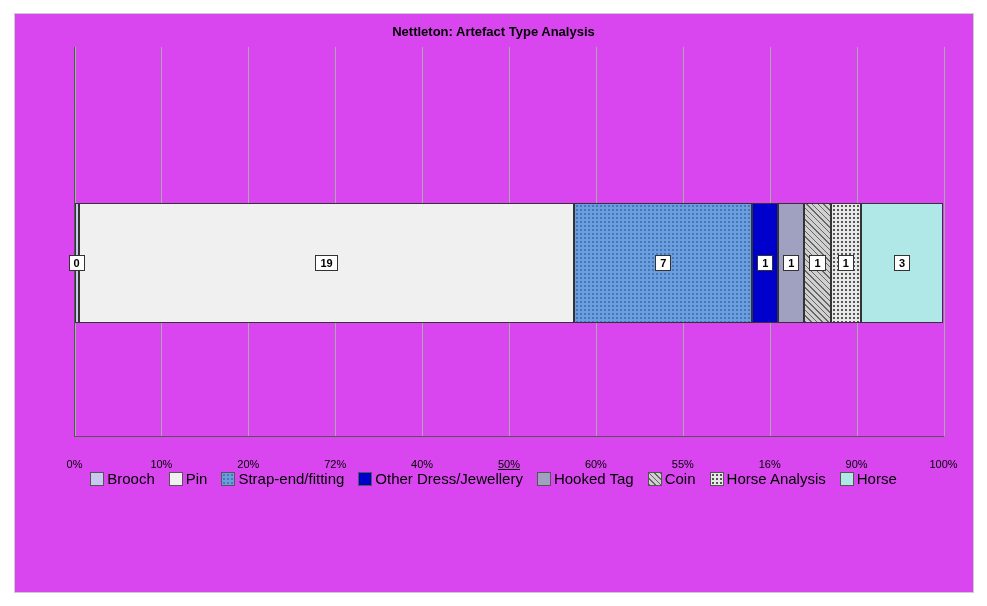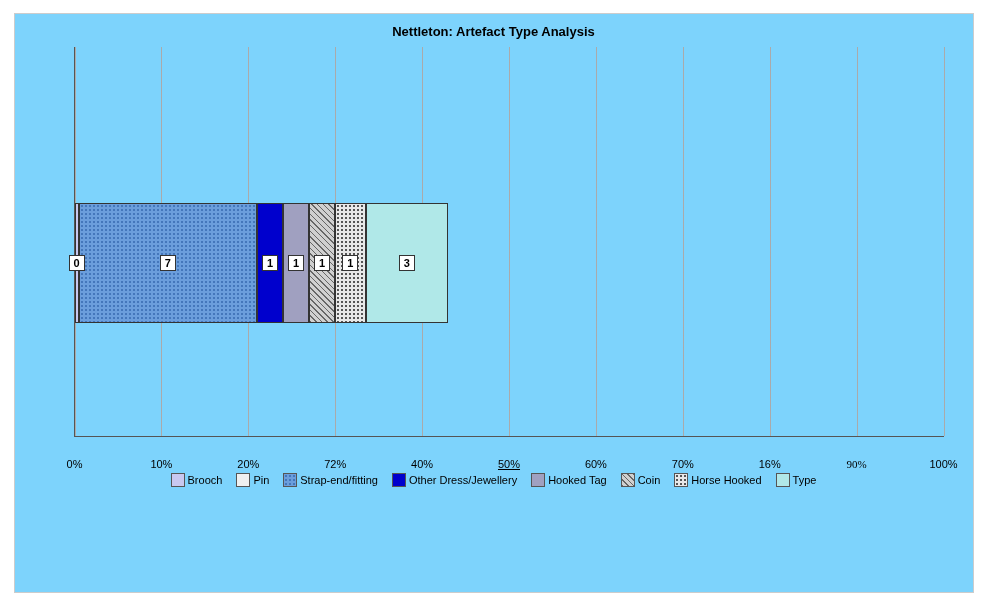--- a/index.html
+++ b/index.html
@@ -10,21 +10,21 @@
       font-family: Arial, sans-serif;
       font-size: 12px;
       display: flex;
       align-items: center;
       justify-content: center;
     }
     .chart-container {
       width: 960px;
       height: 580px;
       position: relative;
-      background: #7dd3fc;
+      background: #d946ef;
       border: 1px solid #ccc;
       padding: 10px 20px 80px 20px;
     }
     .chart-title {
       text-align: center;
       font-weight: bold;
       font-size: 13px;
       margin-bottom: 8px;
     }
     
@@ -110,20 +110,23 @@
       <div class="grid-line" style="left:80%;"></div>
       <div class="grid-line" style="left:90%;"></div>
       <div class="grid-line" style="left:100%;"></div>
 
       <div style="position:absolute; top:40%; left:0; right:0; height:120px; display:flex;">
 
         <div class="bar-segment brooch" style="width:0.5%;">
           <span class="bar-label">0</span>
         </div>
 
+        <div class="bar-segment pin" style="width:57%;">
+          <span class="bar-label">19</span>
+        </div>
 
         <div class="bar-segment strap" style="width:20.5%;">
           <span class="bar-label">7</span>
         </div>
 
         <div class="bar-segment other-dress" style="width:3%;">
           <span class="bar-label">1</span>
         </div>
 
         <div class="bar-segment hooked-tag" style="width:3%;">
@@ -144,28 +147,28 @@
       </div>
 
       <div style="position:absolute; bottom:-22px; left:0; right:0;">
         <span class="x-label" style="left:0%;">0%</span>
         <span class="x-label" style="left:10%;">10%</span>
         <span class="x-label" style="left:20%;">20%</span>
         <span class="x-label" style="left:30%;">72%</span>
         <span class="x-label" style="left:40%;">40%</span>
         <span class="x-label" style="left:50%;text-decoration:underline;">50%</span>
         <span class="x-label" style="left:60%;">60%</span>
-        <span class="x-label" style="left:70%;">70%</span>
+        <span class="x-label" style="left:70%;">55%</span>
         <span class="x-label" style="left:80%;">16%</span>
-        <span class="x-label" style="left:90%;font-family:Liberation Serif, serif;">90%</span>
+        <span class="x-label" style="left:90%;">90%</span>
         <span class="x-label" style="left:100%;">100%</span>
       </div>
     </div>
 
-    <div style="position:absolute; bottom:0; left:0; right:0; display:flex; flex-wrap:wrap; justify-content:center; gap:4px 14px; font-size:11px;">
+    <div style="position:absolute; bottom:0; left:0; right:0; display:flex; flex-wrap:wrap; justify-content:center; gap:4px 14px; font-size:15px;">
       <div class="legend-item">
         <div class="legend-swatch sw-brooch"></div>
         <span>Brooch</span>
       </div>
       <div class="legend-item">
         <div class="legend-swatch sw-pin"></div>
         <span>Pin</span>
       </div>
       <div class="legend-item">
         <div class="legend-swatch sw-strap"></div>
@@ -178,21 +181,21 @@
       <div class="legend-item">
         <div class="legend-swatch sw-hooked-tag"></div>
         <span>Hooked Tag</span>
       </div>
       <div class="legend-item">
         <div class="legend-swatch sw-coin"></div>
         <span>Coin</span>
       </div>
       <div class="legend-item">
         <div class="legend-swatch sw-horse-fitting"></div>
-        <span>Horse Hooked</span>
+        <span>Horse Analysis</span>
       </div>
       <div class="legend-item">
         <div class="legend-swatch sw-other-cat"></div>
-        <span>Type</span>
+        <span>Horse</span>
       </div>
     </div>
   </div>
 </div>
 
 </body></html>

